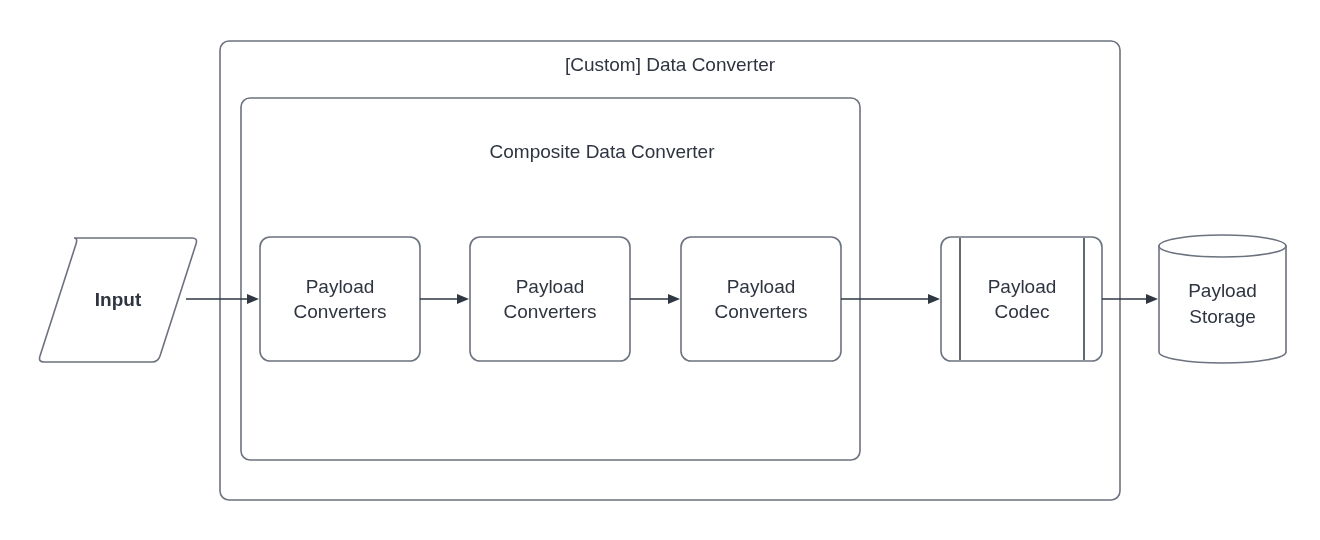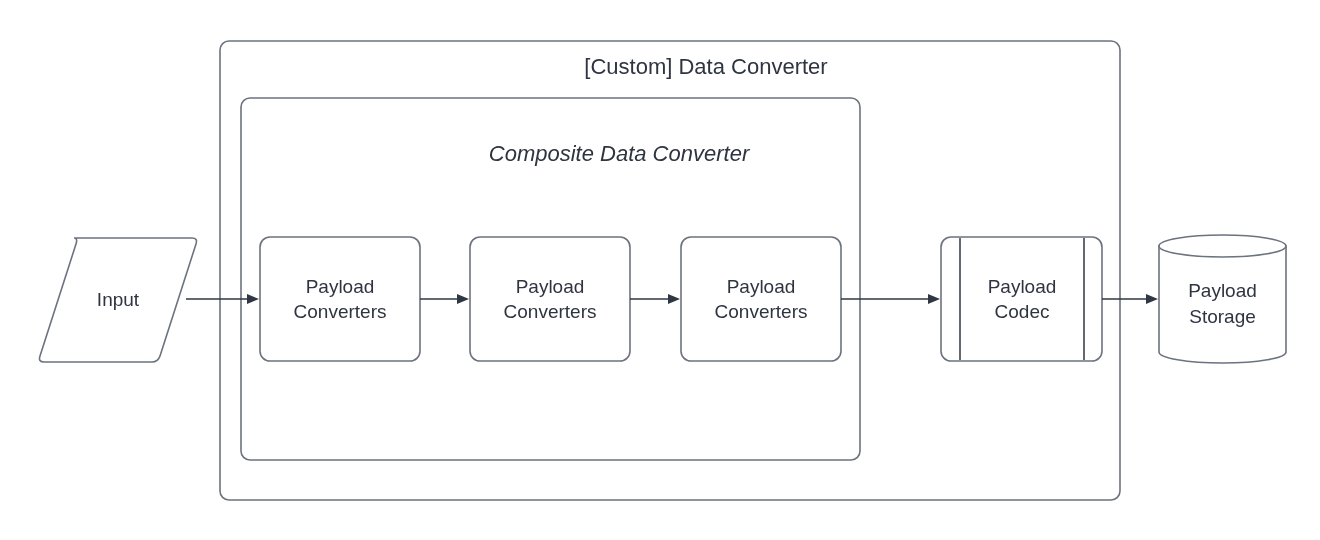--- a/index.html
+++ b/index.html
@@ -51,22 +51,21 @@
   }
   .lbl {
     position: absolute;
     color: #2e3440;
     text-align: center;
     line-height: 1.32;
     white-space: pre-line;
     -webkit-font-smoothing: antialiased;
   }
   .lbl-container-title {
-    font-size: 22px;
-    margin-left: 36px;
+    font-size: 19px;
   }
   .lbl-node {
     font-size: 19px;
   }
   .center-box {
     display: flex;
     align-items: center;
     justify-content: center;
   }
 </style>
@@ -118,23 +117,23 @@
 
     <g>
       <line class="connector" x1="1102" y1="299" x2="1151" y2="299"></line>
       <polygon class="arrowhead" points="1158,299 1146,294 1146,304"></polygon>
     </g>
 
   </svg>
 
   <div class="lbl lbl-container-title" style="left:220px; top:52px; width:900px;">[Custom] Data Converter</div>
 
-  <div class="lbl lbl-container-title" style="left:229px; top:139px; width:708px;font-style:italic;">Composite Data Converter</div>
+  <div class="lbl lbl-container-title" style="left:248px; top:139px; width:708px;">Composite Data Converter</div>
 
-  <div class="lbl lbl-node center-box" style="left:38px; top:238px; width:160px; height:124px;">Input</div>
+  <div class="lbl lbl-node center-box" style="left:38px; top:238px; width:160px; height:124px;font-weight:bold;">Input</div>
 
   <div class="lbl lbl-node center-box" style="left:260px; top:237px; width:160px; height:124px;">Payload
 Converters</div>
 
   <div class="lbl lbl-node center-box" style="left:470px; top:237px; width:160px; height:124px;">Payload
 Converters</div>
 
   <div class="lbl lbl-node center-box" style="left:681px; top:237px; width:160px; height:124px;">Payload
 Converters</div>
 

